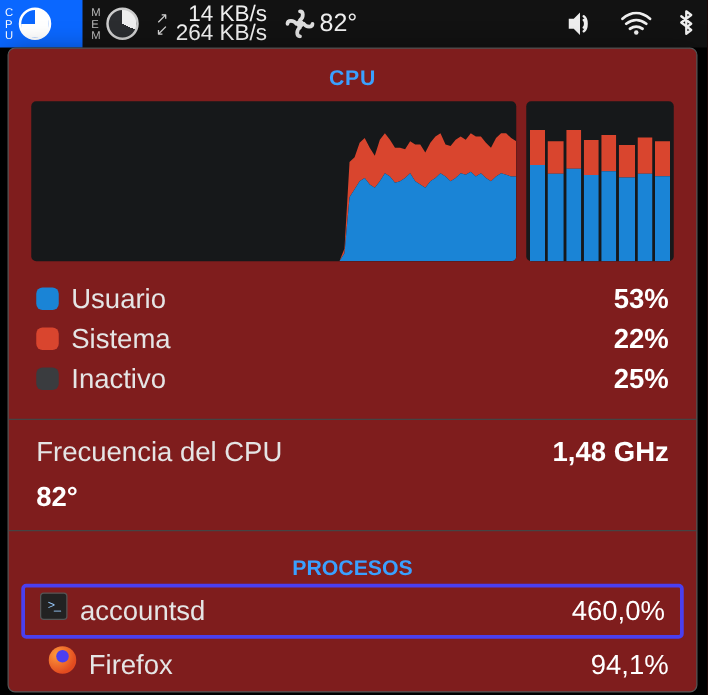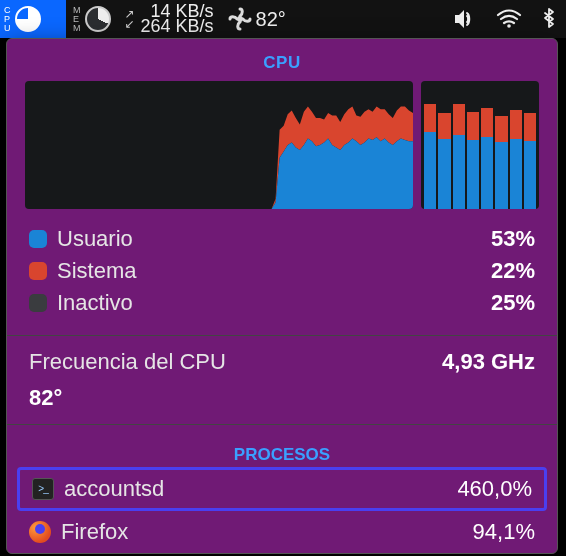--- a/index.html
+++ b/index.html
@@ -32,21 +32,21 @@
   .netarrows { font-size: 12px; line-height: 10px; display:flex; flex-direction:column; align-items:center; color:#ccc;}
   .netvals { font-size: 18px; line-height: 15px; text-align: right; }
   .fan-icon svg { display:block; }
   .temp-mb { font-size: 20px; font-weight: 400; margin-left:4px;}
   .spacer { flex: 1; }
   .status-icon { padding: 0 10px; display:flex; align-items:center;}
   
   .panel {
     position: absolute; left: 6px; top: 38px;
     width: 552px; height: 516px;
-    background: #701a75;
+    background: #7f1d1d;
     border: 1px solid #555;
     border-radius: 6px;
     box-shadow: 0 8px 24px rgba(0,0,0,.6);
     overflow: hidden;
   }
   .section-title {
     text-align: center; color: #3aa0ff;
     font-size: 17px; font-weight: 600;
     letter-spacing: .5px;
     padding: 14px 0 8px;
@@ -71,27 +71,27 @@
   .legend-row { display:flex; align-items:center; justify-content:space-between; line-height: 32px;}
   .legend-left { display:flex; align-items:center; gap:10px;}
   .swatch { width:18px; height:18px; border-radius:5px; }
   .legend-val { font-weight:600; color:#fff; }
   .divider { height:1px; background:#444; margin: 8px 0; }
   .inforow { display:flex; justify-content:space-between; padding: 2px 22px; font-size:22px; line-height:32px;}
   .inforow .v { color:#fff; font-weight:600;}
   .proc-title { text-align:center; color:#3aa0ff; font-size:17px; font-weight:600; padding-top:12px;}
   .procrow {
     display:flex; align-items:center; justify-content:space-between;
-    padding: 4px 22px; font-size:22px; line-height:30px;
+    padding: 4px 22px; font-size:22px; line-height:30px;margin-left:10px;
   }
   .procrow.highlight {
     border: 3px solid #4a3ff0; border-radius:4px;
     margin: 2px 10px; padding: 4px 12px;
   }
-  .procleft { display:flex; align-items:center; gap:10px;}
+  .procleft { display:flex; gap:10px;}
   .appicon { width:22px; height:22px; border-radius:3px; display:flex; align-items:center; justify-content:center; font-size:12px;}
   .appicon.term { background:#222; border:1px solid #555; }
   .appicon.term::after{ content:">_"; color:#9cf; font-size:10px; letter-spacing:-1px;}
   .appicon.ff { background: radial-gradient(circle at 30% 30%, #ff9a3c, #e24b1f 70%); border-radius:50%; position:relative;}
   .appicon.ff::after{content:""; position:absolute; width:10px;height:10px;border-radius:50%;background:#4a3ff0; top:3px; left:6px;}
   .procval { color:#fff; font-weight:400;}
 </style>
 </head>
 <body>
 
@@ -219,21 +219,21 @@
       </div>
       <span class="legend-val">25%</span>
     </div>
     </div>
 
   <div class="divider"></div>
 
   <div id="infos">
     <div class="inforow">
       <span>Frecuencia del CPU</span>
-      <span class="v">4,93 GHz</span>
+      <span class="v">1,48 GHz</span>
     </div>
     <div class="inforow">
       <span class="v">82°</span>
     </div>
     </div>
 
   <div class="divider"></div>
 
   <div class="proc-title">PROCESOS</div>
   <div id="procs">

